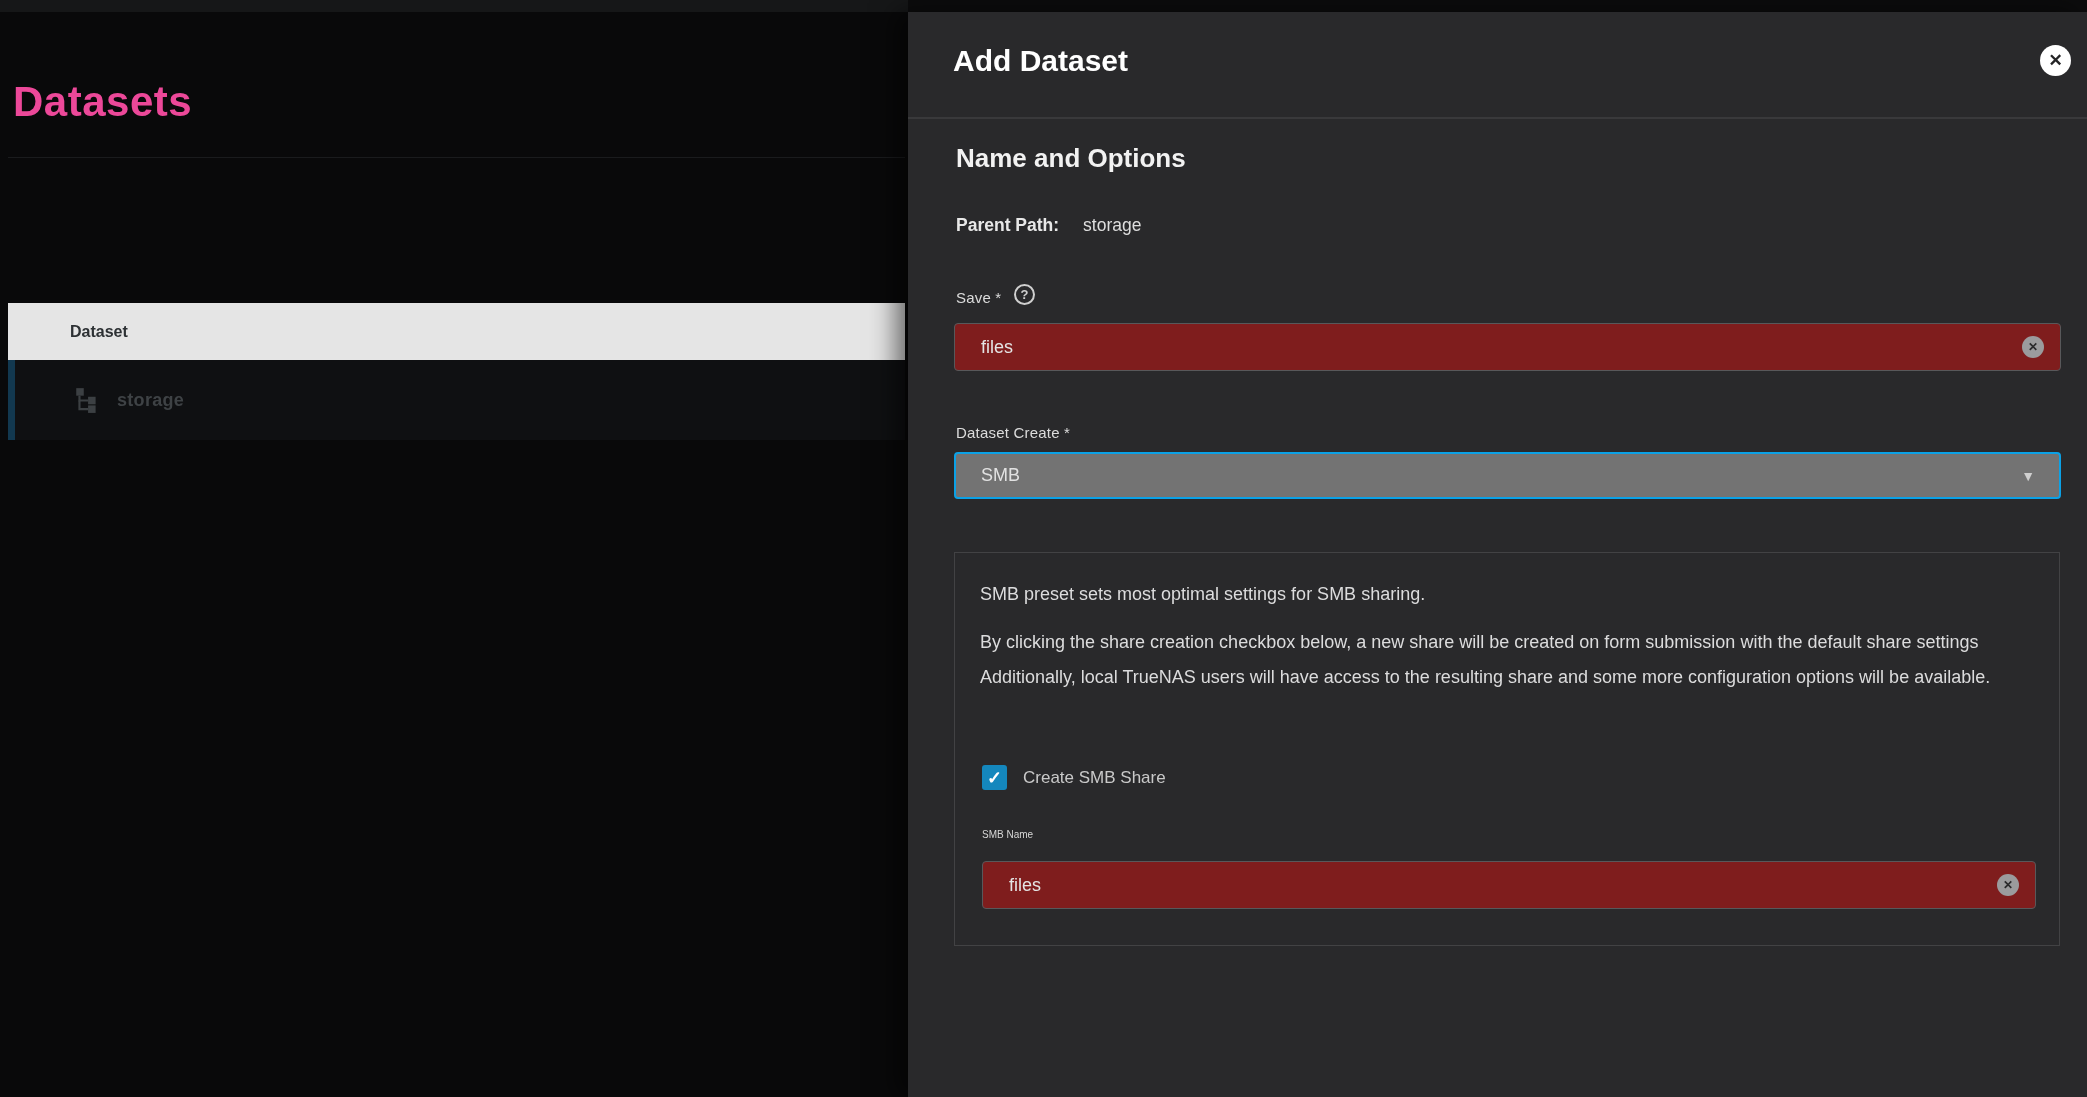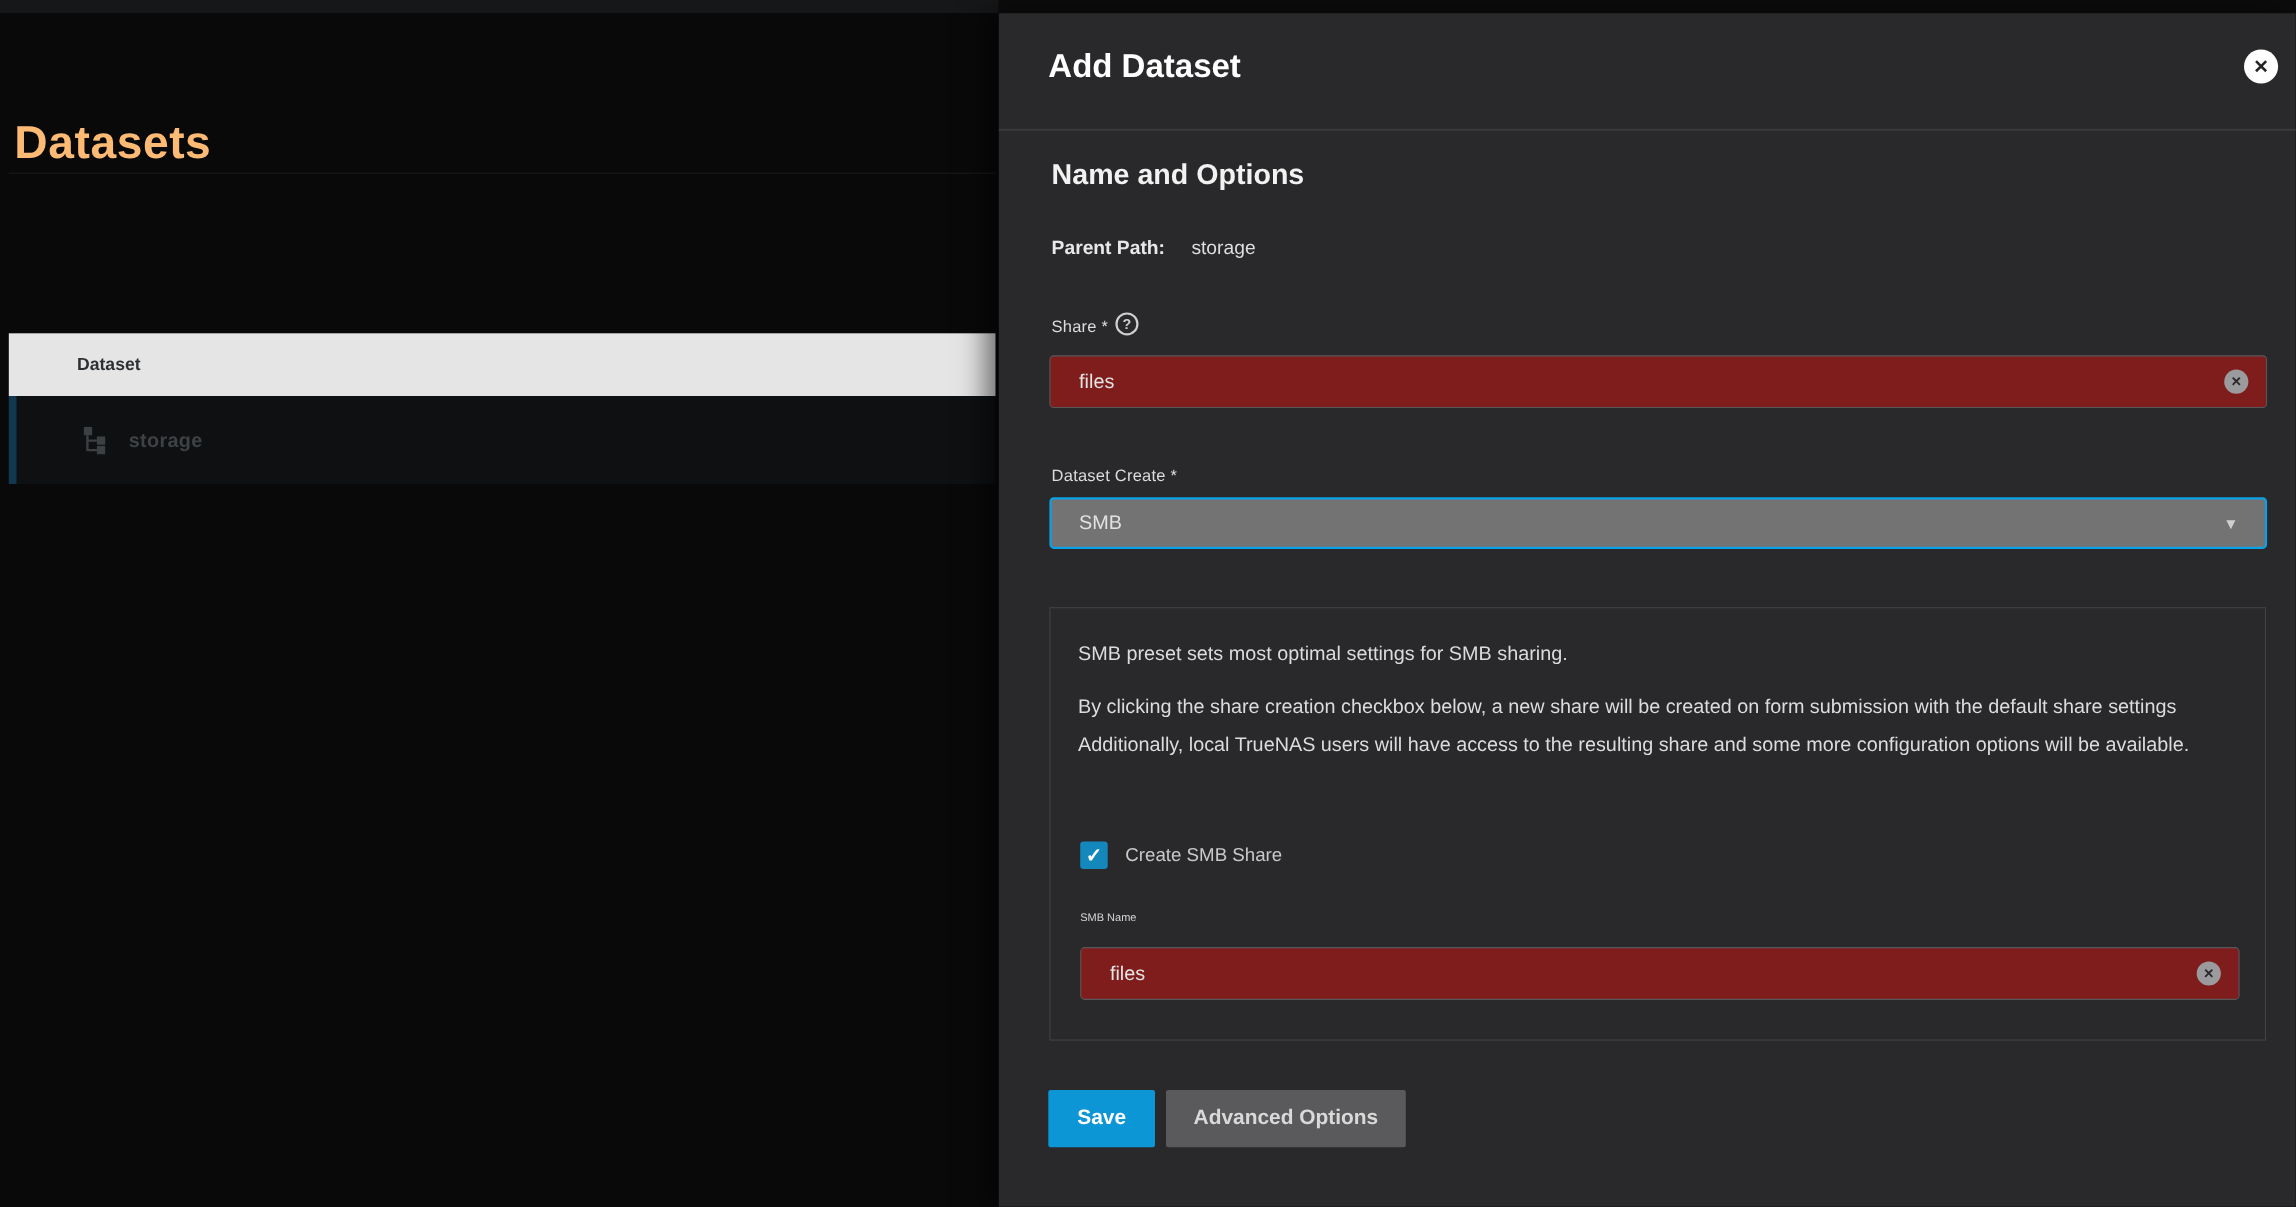--- a/index.html
+++ b/index.html
@@ -6,21 +6,21 @@
   html,body { width:2087px; height:1097px; background:#09090a; overflow:hidden;
               font-family:"Liberation Sans", sans-serif; }
   #screen { position:absolute; inset:0; width:2087px; height:1097px; }
 
   
   .topstrip-left  { position:absolute; left:0;   top:0; width:908px;  height:12px; background:#161718; }
   .topstrip-right { position:absolute; left:908px; top:0; width:1179px; height:12px; background:#0c0c0d; }
 
   
   #left-page { position:absolute; left:0; top:12px; width:908px; height:1085px; background:#09090a; }
-  .dim-title { position:absolute; left:13px; top:66px; font-size:42px; font-weight:700; color:#fdba74; letter-spacing:.5px;margin-top:28px; }
+  .dim-title { position:absolute; left:13px; top:66px; font-size:42px; font-weight:700; color:#ec4899; letter-spacing:.5px; }
   .dim-divider { position:absolute; left:8px; top:145px; width:897px; height:1px; background:#1a1b1d; }
   .dim-toolbar { position:absolute; left:8px; top:188px; width:897px; height:103px; background:#0e0f10; }
   .dim-search { position:absolute; left:25px; top:24px; width:864px; height:54px; background:#0a0b0c;
                 border:1px solid #1f2123; display:flex; align-items:center; }
   .dim-search svg { margin-left:19px; }
   .dim-search-input { flex:1; background:transparent; border:none; outline:none; margin-left:14px;
                       font-size:17px; color:#5a5e61; font-family:"Liberation Sans", sans-serif; }
   .dim-search-input::placeholder { color:#33373a; opacity:1; }
   .dim-header-row { position:absolute; left:8px; top:291px; width:897px; height:57px; background:#e5e5e5;
                     display:flex; align-items:center; }
@@ -122,21 +122,21 @@
       <span>✕</span>
     </div>
     <div class="panel-divider"></div>
 
     <div class="section-heading">Name and Options</div>
 
     <div class="parent-path">
       <span class="pp-label">Parent Path:</span><span class="pp-value">storage</span>
     </div>
 
-    <div class="field-label" style="left:48px; top:277px;">Share *</div>
+    <div class="field-label" style="left:48px; top:277px;">Save *</div>
     <div class="help-icon">
       <span>?</span>
     </div>
 
     <div class="text-input" style="left:46px; top:311px; width:1107px;">
       <input type="text" value="files" style="">
       <div class="clear-btn">
         <span>✕</span>
       </div>
     </div>
@@ -160,19 +160,15 @@
 
       <div class="smb-label">SMB Name</div>
       <div class="text-input smb-input">
         <input type="text" value="files" style="">
         <div class="clear-btn">
           <span>✕</span>
         </div>
       </div>
     </div>
 
-    <div class="btn-row">
-      <button class="btn btn-save">Save</button>
-      <button class="btn btn-advanced">Advanced Options</button>
-    </div>
 
   </div>
 </div>
 
 </body></html>

